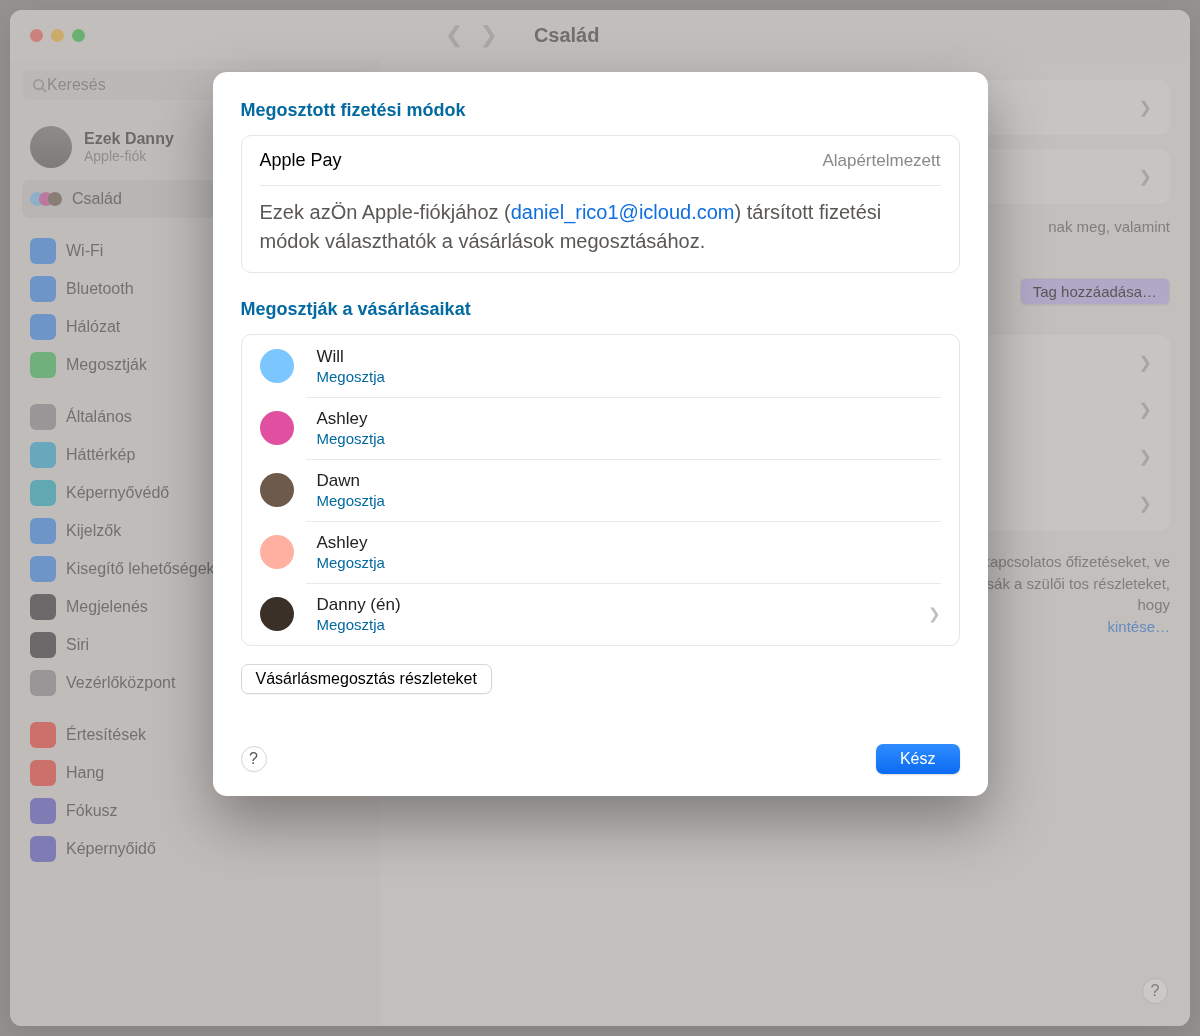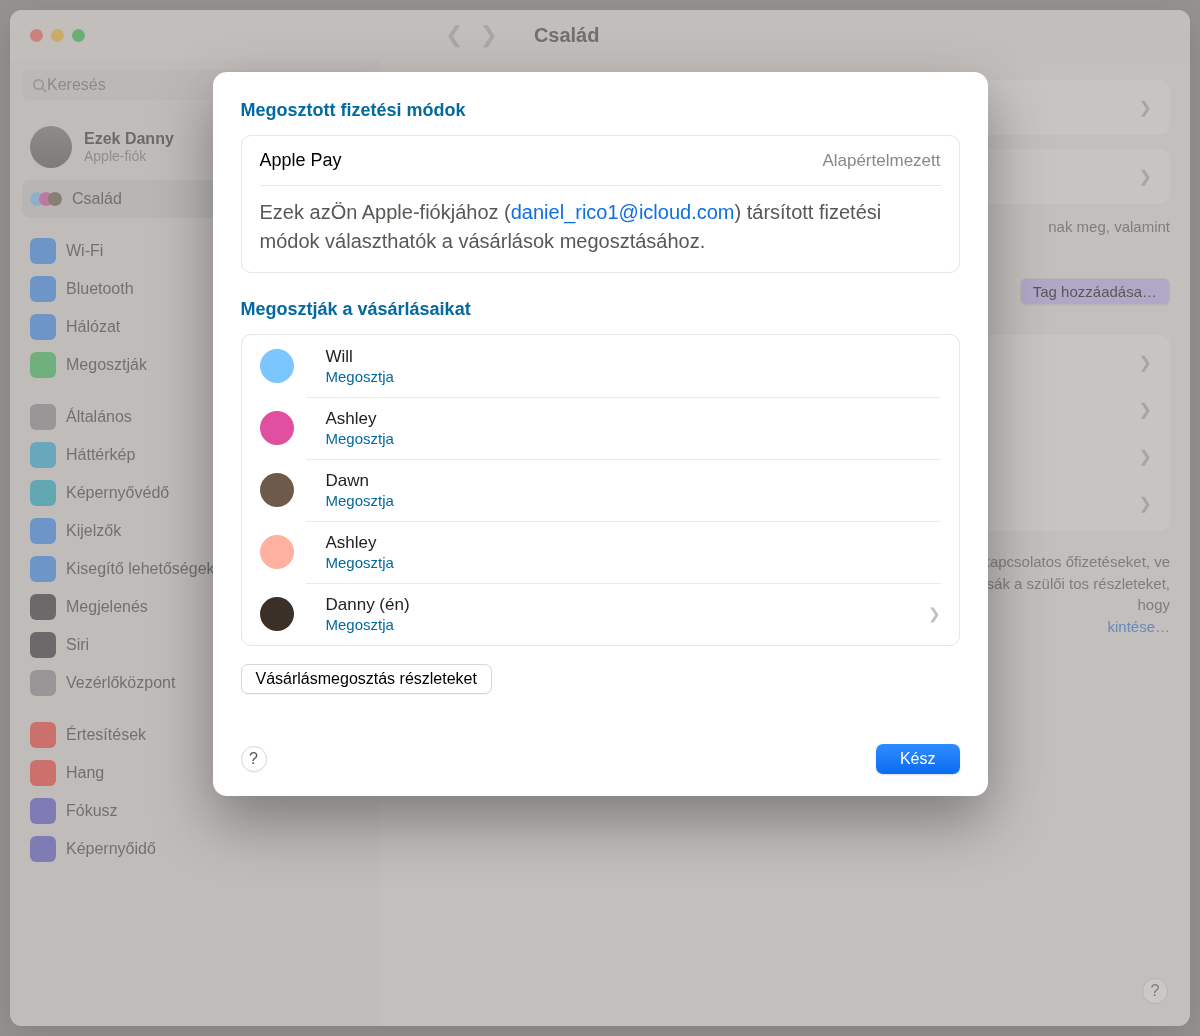--- a/index.html
+++ b/index.html
@@ -167,21 +167,21 @@
   .card .top .def { margin-left: auto; color: #8b8885; font-size: 17px; }
   .card .divider { height: 1px; background: #eae7e4; margin: 0 18px; }
   .card .note {
     padding: 12px 18px 16px 18px;
     font-size: 20px;
     color: #5a5754;
     line-height: 1.45;
   }
   .card .note .link { color: #0f6fe0; }
   .list .member {
-    display: flex; align-items: center; gap: 32px;
+    display: flex; align-items: center; gap: 23px;
     padding: 12px 18px;
     position: relative;
   }
   .list .member + .member::before {
     content: "";
     position: absolute; top: 0; left: 64px; right: 18px;
     height: 1px; background: #eee9e6;
   }
   .mavatar {
     width: 34px; height: 34px; border-radius: 50%;

